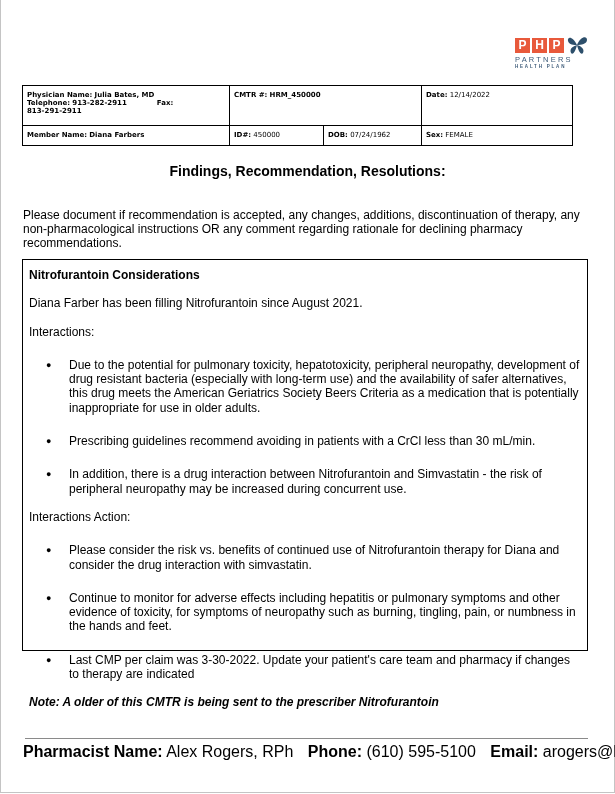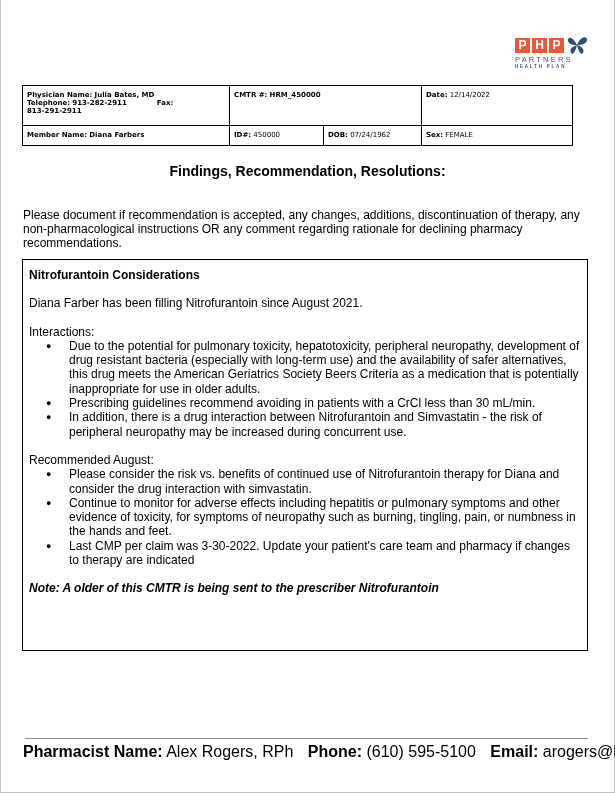--- a/index.html
+++ b/index.html
@@ -16,21 +16,21 @@
   table.hdr td { border: 1px solid #000; vertical-align: top; padding: 5px 4px; }
   table.hdr b { font-weight: bold; }
 
   .title { position: absolute; left: 0; width: 615px; top: 163px; text-align: center; font-weight: bold; font-size: 14px; }
   .intro { position: absolute; left: 23px; top: 208px; width: 560px; font-size: 12px; line-height: 14px; }
 
   .box { position: absolute; left: 22px; top: 259px; width: 566px; height: 392px; border: 1px solid #000; padding: 8px 6px 0 6px; box-sizing: border-box; font-size: 12px; line-height: 14.3px; }
   .box .h { font-weight: bold; }
   .box p { margin: 0; }
   .box ul { margin: 0; padding-left: 40px; list-style: none; }
-  .box li { position: relative; }
+  .box li { position: relative; margin-top: 19px; }
   .box li::before { content: "●"; position: absolute; left: -23px; font-size: 9px; }
   .gap { height: 14px; }
   .note { font-weight: bold; font-style: italic; }
 
   .fline { position: absolute; left: 25px; top: 738px; width: 563px; height: 0; border-top: 1px solid #8a8a8a; }
   .footer { position: absolute; left: 23px; top: 743px; font-size: 16px; white-space: nowrap; }
   .footer span.item { margin-right: 10px; }
 </style>
 </head>
 <body>
@@ -84,21 +84,21 @@
   <div class="gap"></div>
   <p>Diana Farber has been filling Nitrofurantoin since August 2021.</p>
   <div class="gap"></div>
   <p>Interactions:</p>
   <ul>
     <li>Due to the potential for pulmonary toxicity, hepatotoxicity, peripheral neuropathy, development of drug resistant bacteria (especially with long-term use) and the availability of safer alternatives, this drug meets the American Geriatrics Society Beers Criteria as a medication that is potentially inappropriate for use in older adults.</li>
     <li>Prescribing guidelines recommend avoiding in patients with a CrCl less than 30 mL/min.</li>
     <li>In addition, there is a drug interaction between Nitrofurantoin and Simvastatin - the risk of peripheral neuropathy may be increased during concurrent use.</li>
   </ul>
   <div class="gap"></div>
-  <p>Recommended August:</p>
+  <p>Interactions Action:</p>
   <ul>
     <li>Please consider the risk vs. benefits of continued use of Nitrofurantoin therapy for Diana and consider the drug interaction with simvastatin.</li>
     <li>Continue to monitor for adverse effects including hepatitis or pulmonary symptoms and other evidence of toxicity, for symptoms of neuropathy such as burning, tingling, pain, or numbness in the hands and feet.</li>
     <li>Last CMP per claim was 3-30-2022. Update your patient's care team and pharmacy if changes to therapy are indicated</li>
   </ul>
   <div class="gap"></div>
   <p class="note">Note: A older of this CMTR is being sent to the prescriber Nitrofurantoin</p>
 </div>
 
 <div class="fline"></div>

